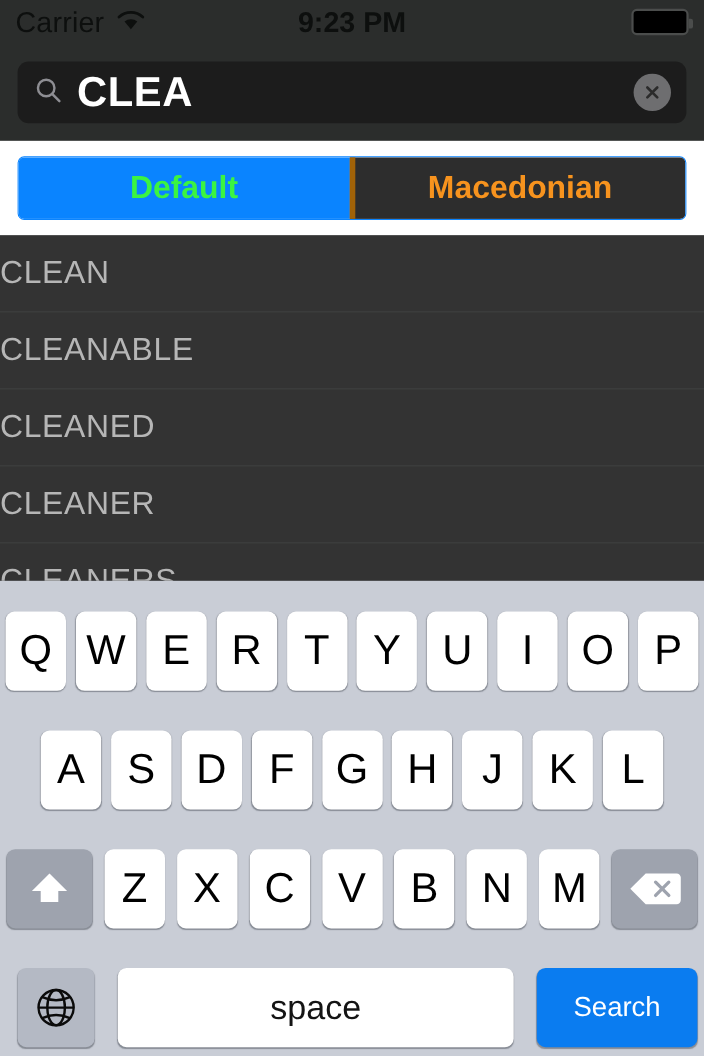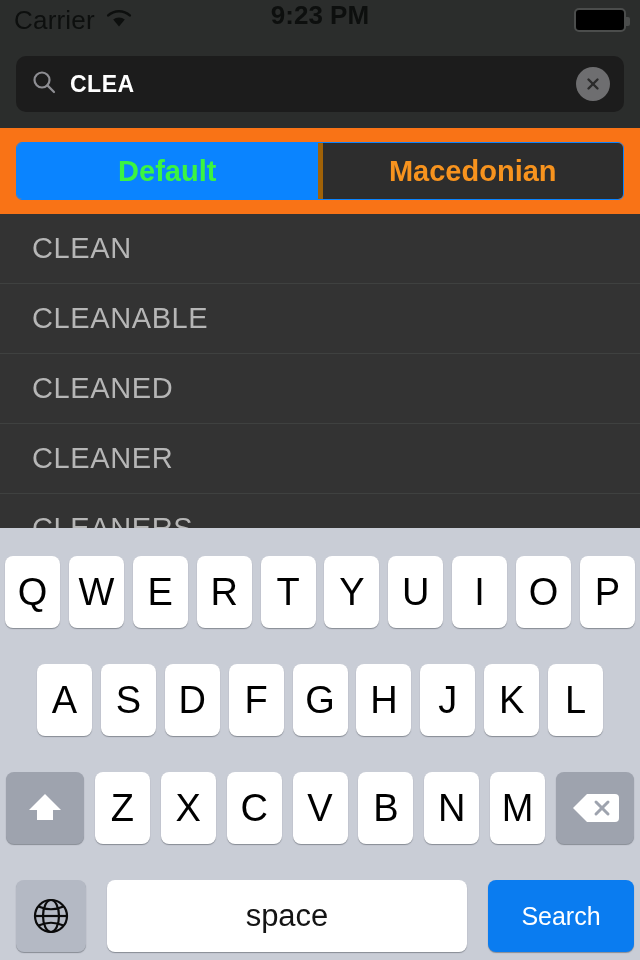--- a/index.html
+++ b/index.html
@@ -23,20 +23,21 @@
   }
 
   
   .status-bar {
     position: absolute;
     top: 0; left: 0;
     width: 640px;
     height: 40px;
     background: #2b2d2c;
     display: flex;
+    align-items: center;
     box-sizing: border-box;
     padding: 0 14px;
     color: #0d0f0e;
   }
   .status-left {
     display: flex;
     align-items: center;
     gap: 10px;
     flex: 1 1 0;
   }
@@ -100,21 +101,21 @@
     background: #1c1c1c;
     border-radius: 10px;
     display: flex;
     align-items: center;
     box-sizing: border-box;
     padding: 0 14px;
   }
   .search-glyph { flex: 0 0 auto; margin-right: 12px; display:block; }
   .search-value {
     flex: 1 1 auto;
-    font-size: 23px;
+    font-size: 38px;
     font-weight: bold;
     color: #ffffff;
     letter-spacing: 0.5px;
     white-space: nowrap;
     overflow: hidden;
   }
   .clear-btn {
     flex: 0 0 auto;
     width: 34px;
     height: 34px;
@@ -131,21 +132,21 @@
     color: #0a84ff;
     white-space: nowrap;
   }
 
   
   .segment-wrap {
     position: absolute;
     top: 128px; left: 0;
     width: 640px;
     height: 86px;
-    background: #f97316;
+    background: #ffffff;
     box-sizing: border-box;
     padding: 14px 16px;
   }
   .segmented {
     width: 100%;
     height: 58px;
     border: 1px solid #0a84ff;
     border-radius: 6px;
     display: flex;
     overflow: hidden;
@@ -178,21 +179,20 @@
     height: 314px;
     background: #333333;
     overflow: hidden;
   }
   .result-row {
     height: 70px;
     box-sizing: border-box;
     border-bottom: 1px solid #3f4140;
     display: flex;
     align-items: center;
-    padding-left: 32px;
   }
   .result-label {
     font-size: 29px;
     color: #b6b6b6;
     letter-spacing: 0.6px;
   }
 
   
   .keyboard {
     position: absolute;

